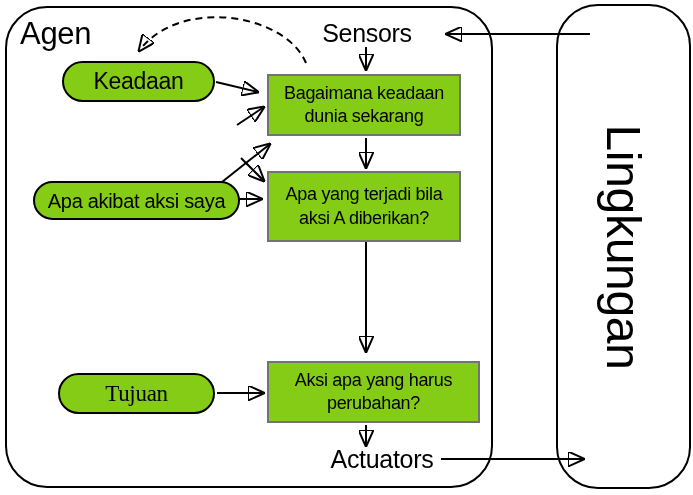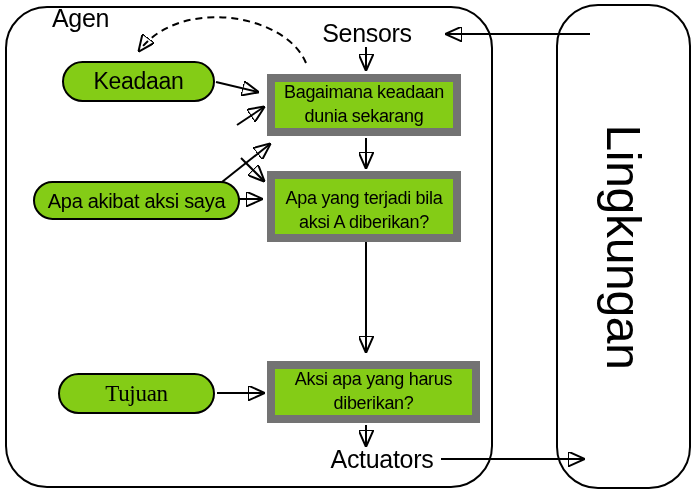--- a/index.html
+++ b/index.html
@@ -36,34 +36,34 @@
     background:#84cc16;
     display:flex;
     flex-direction:column;
     align-items:center;
     justify-content:center;
     text-align:center;
     z-index:10;
     line-height:1.3;
   }
   .oval{border:2.5px solid #000;border-radius:999px;}
-  .rect{border:8px solid #737373;justify-content:flex-end;}
+  .rect{border:2px solid #737373;}
 
   .oval.keadaan{left:62px;top:61px;width:153px;height:41px;font-size:23px;}
   .oval.perubahan{left:22px;top:124px;width:229px;height:38px;font-size:17px;}
   .oval.akibat{left:33px;top:181px;width:207px;height:39px;font-size:20px;}
   .oval.tujuan{left:58px;top:373px;width:157px;height:41px;font-size:23px;font-family:Liberation Serif, serif;}
 
   .rect.box1{left:267px;top:74px;width:194px;height:62px;font-size:18px;}
   .rect.box2{left:267px;top:171px;width:194px;height:71px;font-size:18px;}
   .rect.box3{left:267px;top:361px;width:213px;height:62px;font-size:18px;}
 
   
   .lbl{position:absolute;z-index:10;white-space:nowrap;}
-  .lbl.agen{left:20px;top:4px;font-size:25px;margin-left:32px;}
+  .lbl.agen{left:20px;top:16px;font-size:31px;}
   .lbl.sensors{left:367px;top:19px;font-size:25px;transform:translateX(-50%);}
   .lbl.actuators{left:382px;top:445px;font-size:25px;transform:translateX(-50%);background:transparent;}
   .lbl.envlabel{
     left:623px;top:247px;font-size:48px;
     transform:translate(-50%,-50%) rotate(90deg);
   }
 </style>
 </head>
 <body>
 
@@ -124,16 +124,16 @@
   <div class="node rect box1">
     <span>Bagaimana keadaan</span>
     <span>dunia sekarang</span>
   </div>
   <div class="node rect box2">
     <span>Apa yang terjadi bila</span>
     <span>aksi A diberikan?</span>
   </div>
   <div class="node rect box3">
     <span>Aksi apa yang harus</span>
-    <span>diberikan?</span>
+    <span>perubahan?</span>
   </div>
 
 </div>
 
 </body></html>

